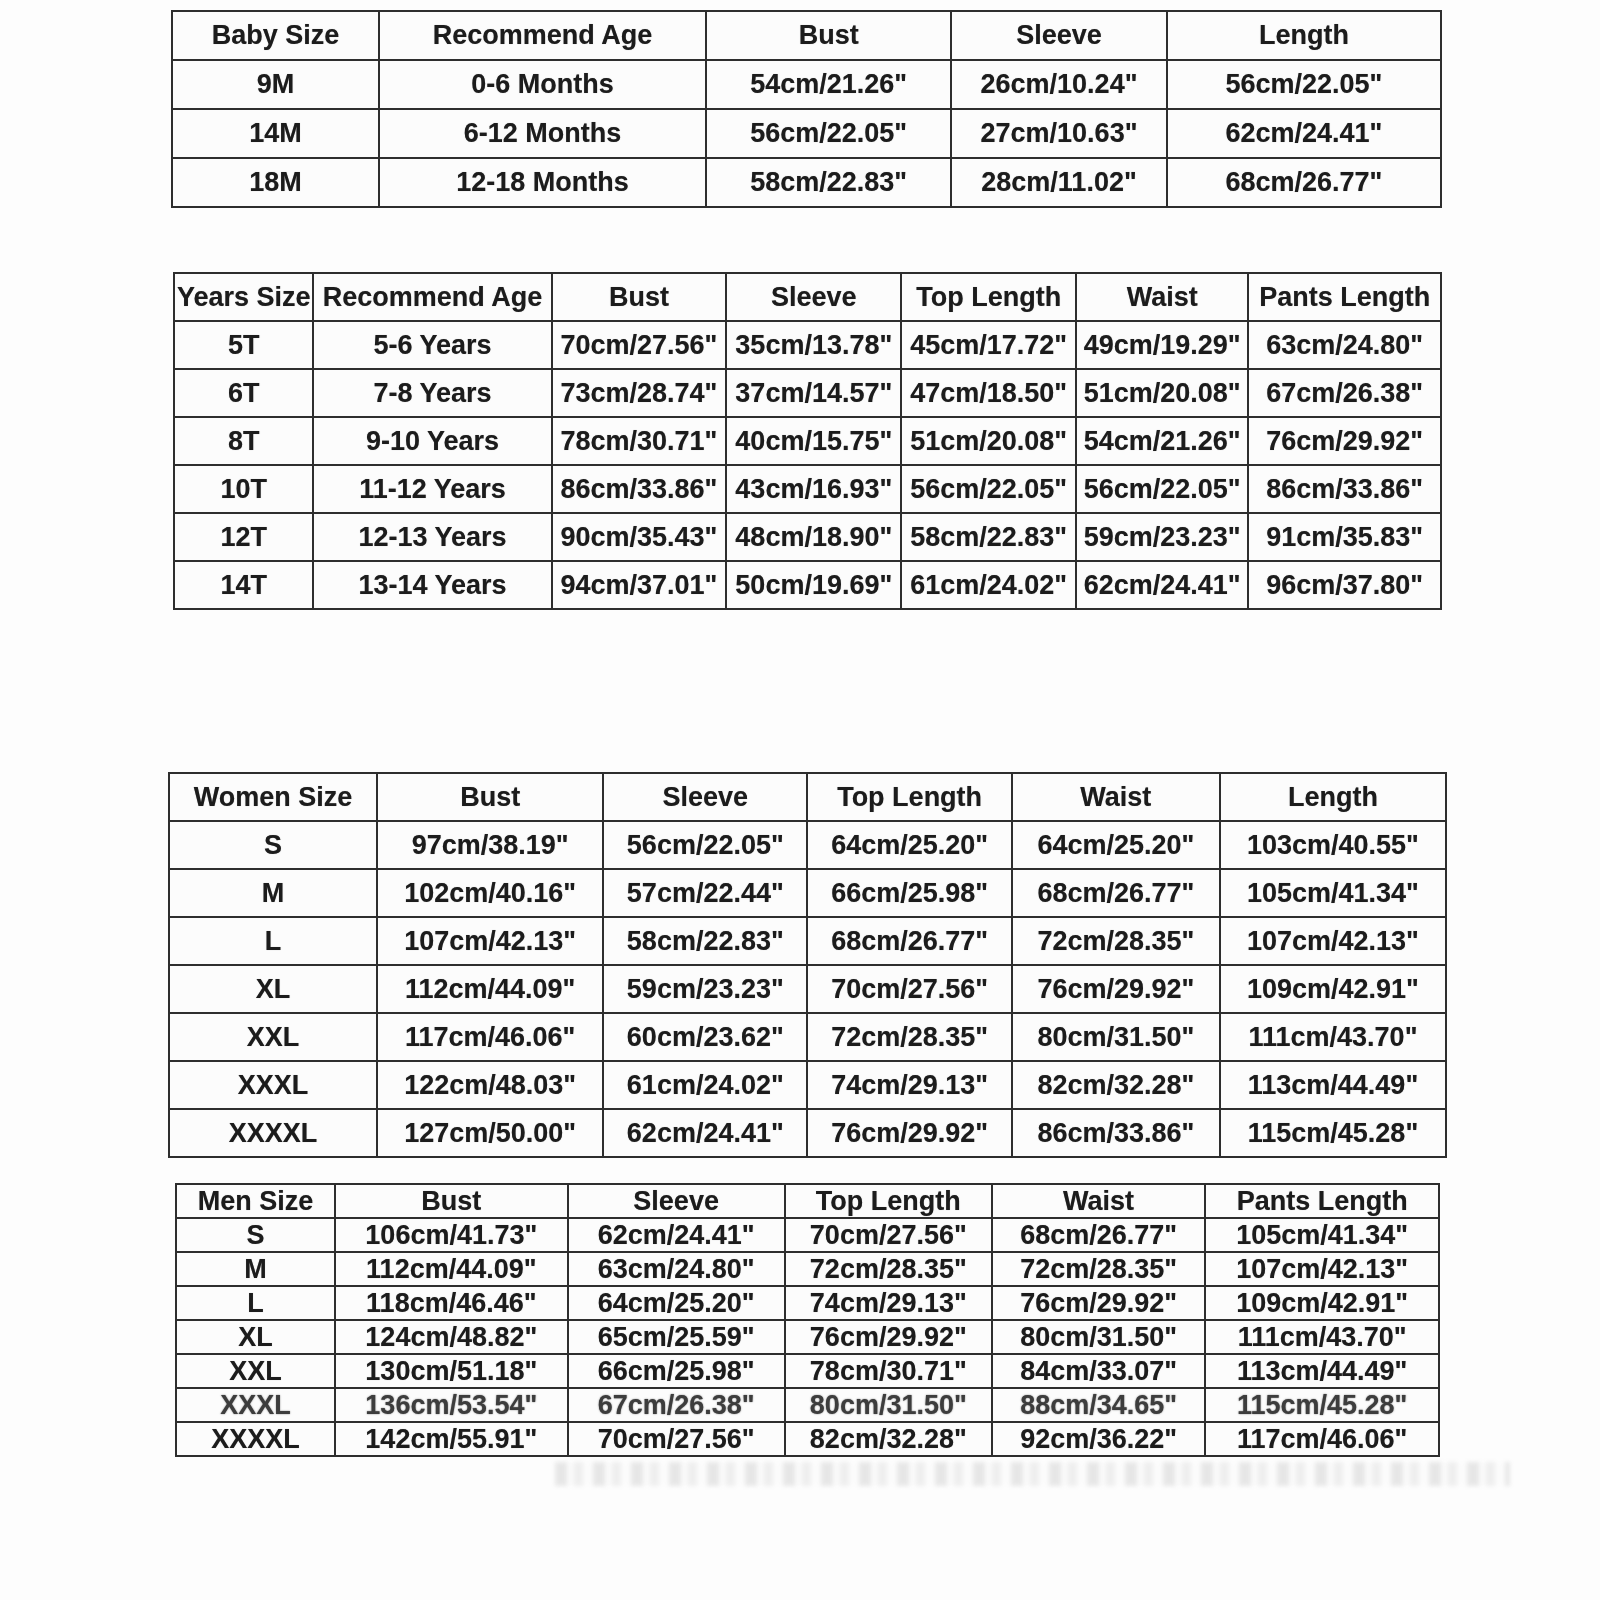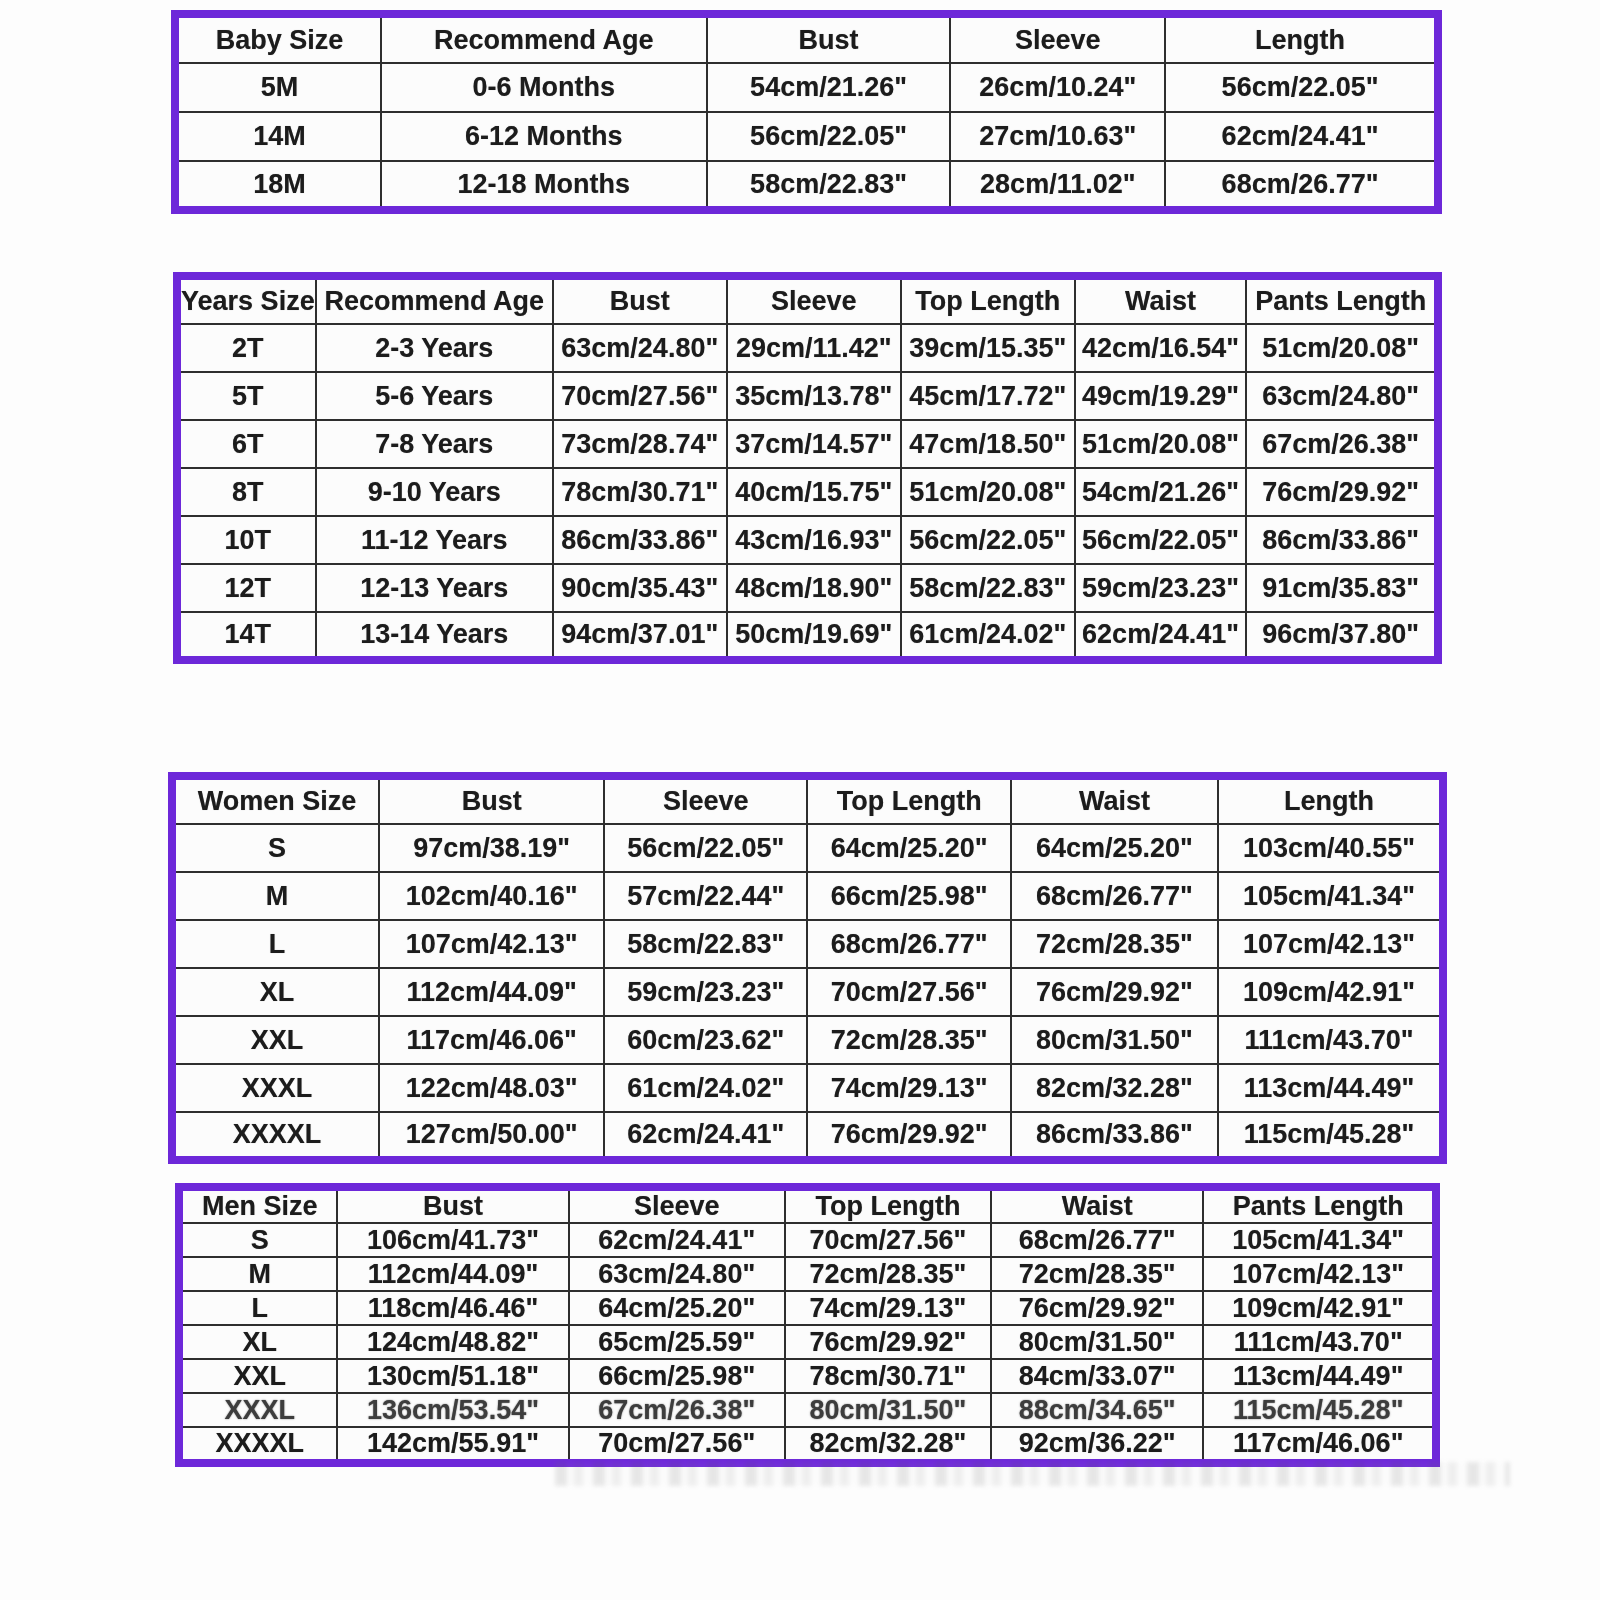--- a/index.html
+++ b/index.html
@@ -16,21 +16,21 @@
   }
   .page {
     position: absolute;
     inset: 0;
   }
   table.size-table {
     position: absolute;
     border-collapse: collapse;
     table-layout: fixed;
     background: #fcfcfc;
-    border: 8px solid #6d28d9;
+    border: 2px solid #6d28d9;
   }
   table.size-table th,
   table.size-table td {
     border: 2px solid #2e2e2e;
     font-weight: bold;
     text-align: center;
     vertical-align: middle;
     color: #1c1c1c;
     font-size: 27px;
     padding: 0;
@@ -90,21 +90,21 @@
         <tr>
           <th>Baby Size</th>
           <th>Recommend Age</th>
           <th>Bust</th>
           <th>Sleeve</th>
           <th>Length</th>
         </tr>
       </thead>
     <tbody>
         <tr>
-          <td>5M</td>
+          <td>9M</td>
           <td>0-6 Months</td>
           <td>54cm/21.26"</td>
           <td>26cm/10.24"</td>
           <td>56cm/22.05"</td>
         </tr>
         <tr>
           <td>14M</td>
           <td>6-12 Months</td>
           <td>56cm/22.05"</td>
           <td>27cm/10.63"</td>
@@ -136,29 +136,20 @@
           <th>Recommend Age</th>
           <th>Bust</th>
           <th>Sleeve</th>
           <th>Top Length</th>
           <th>Waist</th>
           <th>Pants Length</th>
         </tr>
       </thead>
     <tbody>
         <tr>
-          <td>2T</td>
-          <td>2-3 Years</td>
-          <td>63cm/24.80"</td>
-          <td>29cm/11.42"</td>
-          <td>39cm/15.35"</td>
-          <td>42cm/16.54"</td>
-          <td>51cm/20.08"</td>
-        </tr>
-        <tr>
           <td>5T</td>
           <td>5-6 Years</td>
           <td>70cm/27.56"</td>
           <td>35cm/13.78"</td>
           <td>45cm/17.72"</td>
           <td>49cm/19.29"</td>
           <td>63cm/24.80"</td>
         </tr>
         <tr>
           <td>6T</td>

